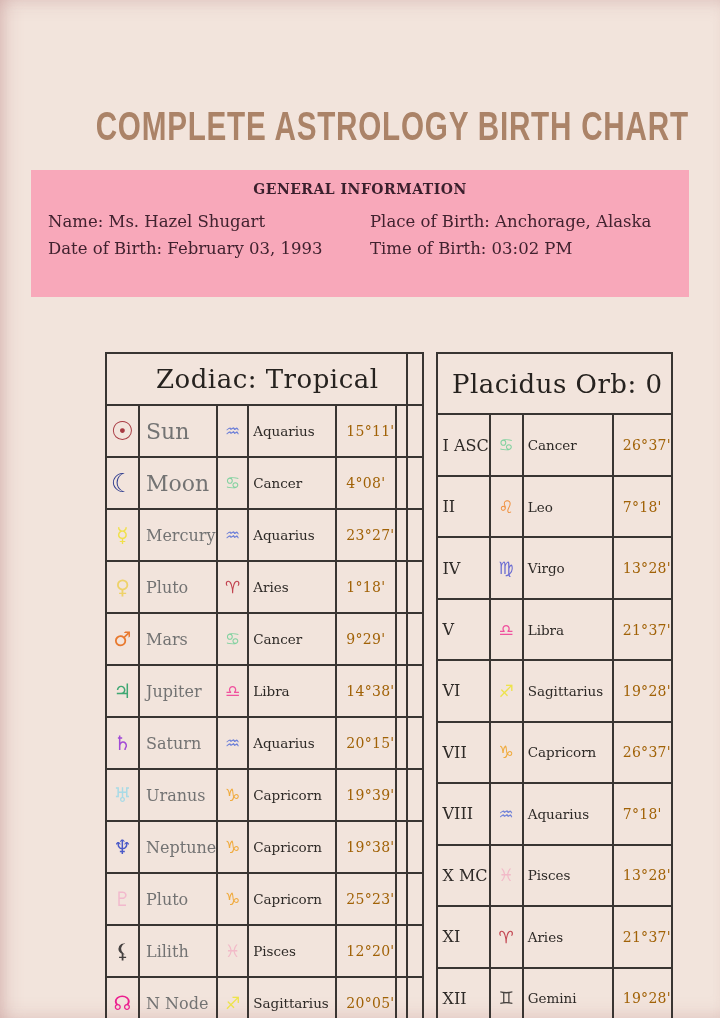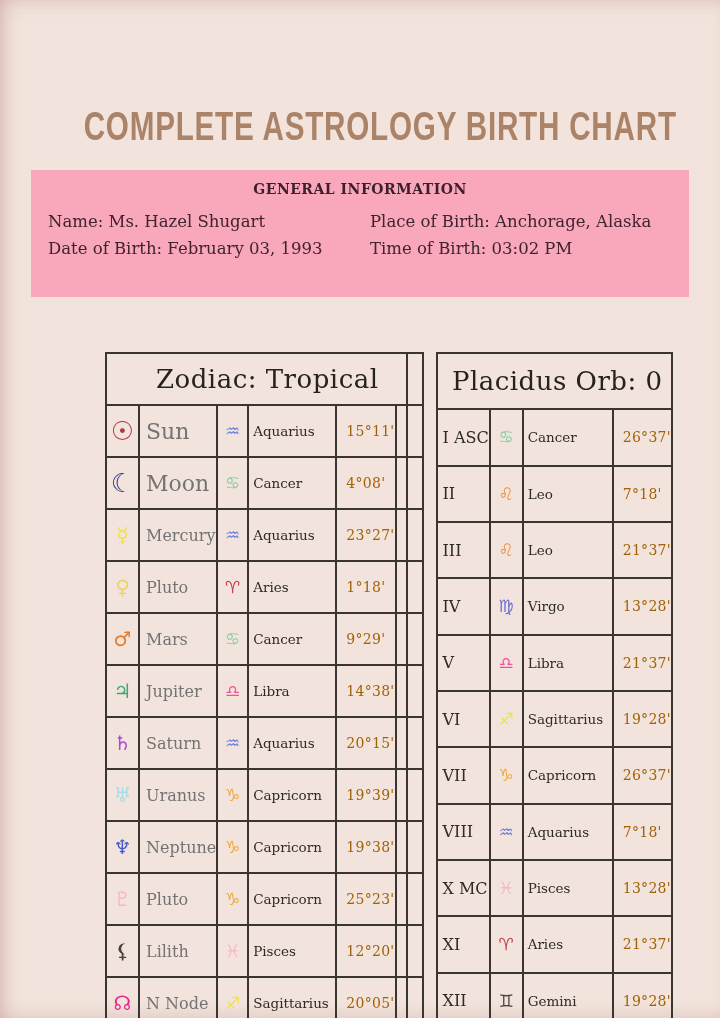--- a/index.html
+++ b/index.html
@@ -6,21 +6,21 @@
   body{
     width:720px;height:1018px;
     background:#f2e4dc;
     font-family:"DejaVu Serif", serif;
     position:relative;overflow:hidden;
     box-shadow:inset 14px 0 18px -10px rgba(190,140,140,.45),
                inset 0 14px 18px -12px rgba(190,140,140,.30),
                inset 0 -14px 18px -12px rgba(190,140,140,.25);
   }
   .page-title{
-    position:absolute;top:104px;left:0;width:580px;
+    position:absolute;top:104px;left:12px;width:580px;
     text-align:center;margin:0;
     font-family:"Liberation Sans", sans-serif;
     font-weight:700;font-size:38px;line-height:44px;
     color:#ab8368;letter-spacing:1px;white-space:nowrap;
   }
   .page-title .squeeze{display:inline-block;transform:scale(.78,1.08);transform-origin:center;}
   .info-box{
     position:absolute;left:31px;top:170px;width:658px;height:127px;
     background:#f8a8ba;color:#41222f;
   }
@@ -266,28 +266,20 @@
     </tr>
     <tr>
       <td class="c-house">II</td>
       <td>
             <span class="glyph sign-glyph" style="color: rgb(240, 142, 58);">♌</span>
           </td>
       <td class="c-sname">Leo</td>
       <td class="c-deg">7°18'</td>
     </tr>
     <tr>
-      <td class="c-house">III</td>
-      <td>
-            <span class="glyph sign-glyph" style="color: rgb(240, 142, 58);">♌</span>
-          </td>
-      <td class="c-sname">Leo</td>
-      <td class="c-deg">21°37'</td>
-    </tr>
-    <tr>
       <td class="c-house">IV</td>
       <td>
             <span class="glyph sign-glyph" style="color: rgb(106, 108, 210);">♍</span>
           </td>
       <td class="c-sname">Virgo</td>
       <td class="c-deg">13°28'</td>
     </tr>
     <tr>
       <td class="c-house">V</td>
       <td>

